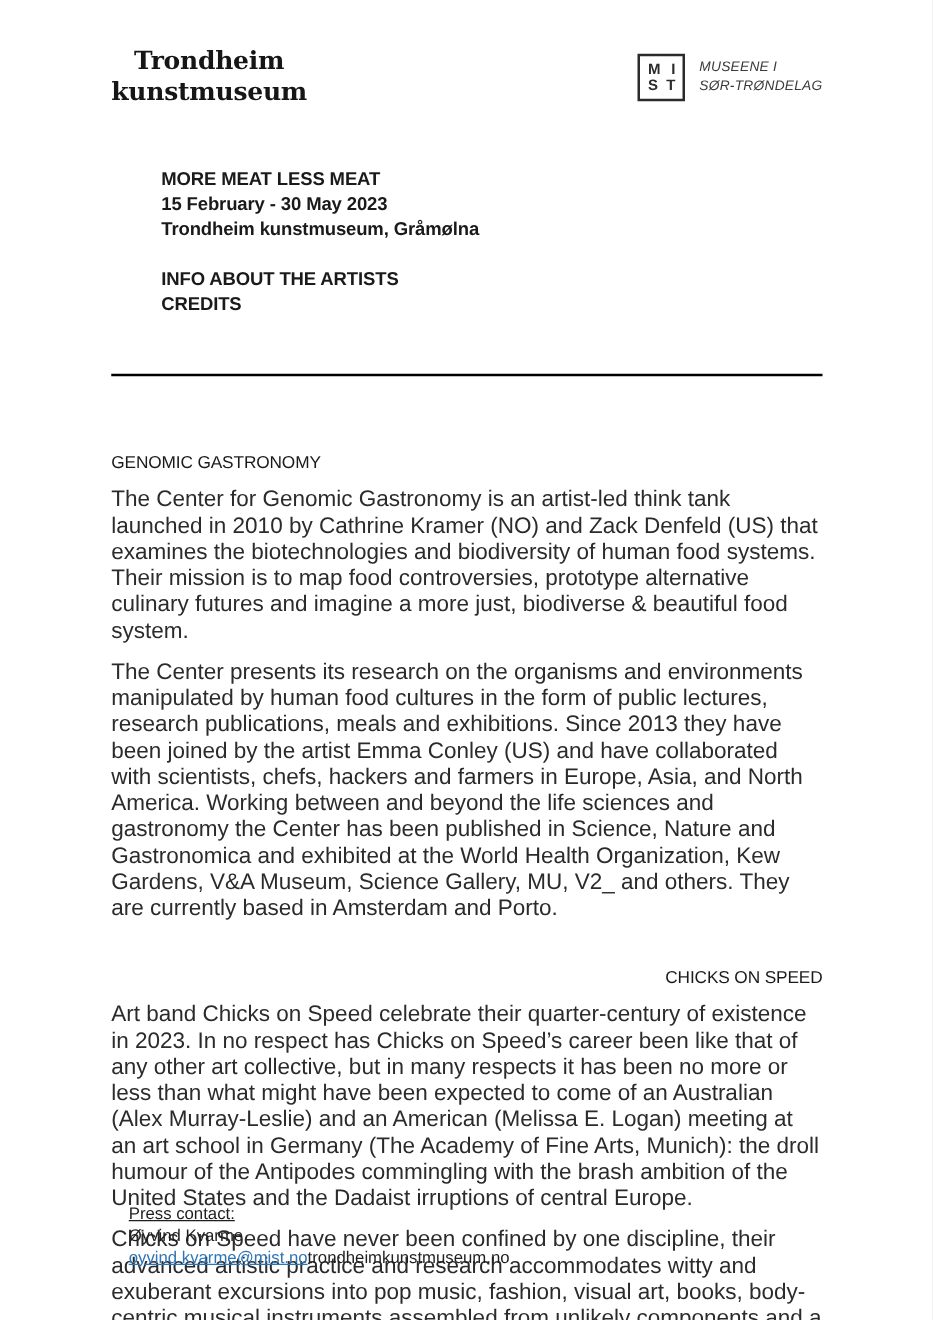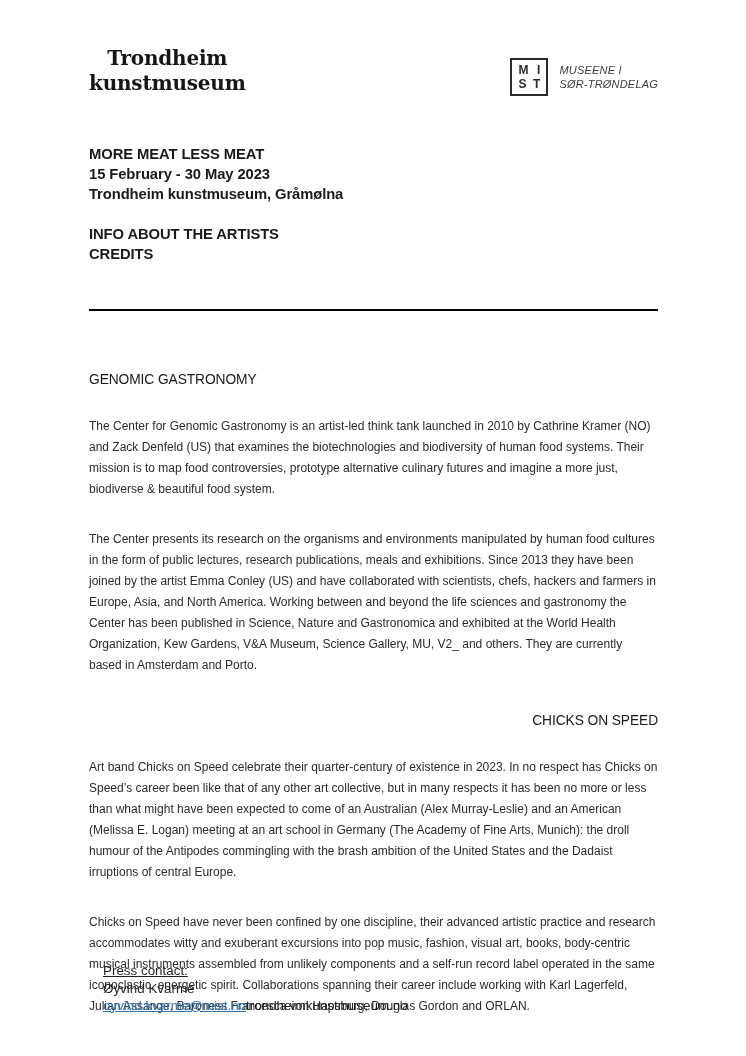--- a/index.html
+++ b/index.html
@@ -13,22 +13,22 @@
     color: #2b2b2b;
     overflow: hidden;
     box-sizing: border-box;
   }
   .content { padding: 0 88px 0 89px; }
 
   
   .header {
     display: flex;
     justify-content: space-between;
-    align-items: flex-end;
-    padding-top: 46px;
+    align-items: center;
+    padding-top: 36px;
   }
   .tkm-logo {
     font-family: "DejaVu Serif", serif;
     font-weight: bold;
     font-size: 20px;
     line-height: 25px;
     text-align: center;
     color: #161616;
     letter-spacing: -0.2px;
   }
@@ -49,39 +49,40 @@
   }
 
   
   .title-block {
     margin-top: 48px;
     font-weight: bold;
     font-size: 14.8px;
     line-height: 20px;
     color: #1a1a1a;
     letter-spacing: -0.1px;
+    margin-left: 40px;
   }
   .title-block .sub-block { margin-top: 20px; }
 
   
   .rule { border: none; border-top: 2px solid #000; margin: 45px 0 0 0; }
 
   
   .section-heading {
     font-weight: normal;
     font-size: 13.8px;
     color: #1a1a1a;
     letter-spacing: -0.1px;
   }
   .section-1 .section-heading { margin-top: 61px; }
   .section-2 .section-heading { margin-top: 37px; text-align: right; }
   .section p {
-    font-size: 12px;
+    font-size: 18px;
     line-height: 21px;
-    margin: 29px 0 0 0;
+    margin: 12px 0 0 0;
     color: #2b2b2b;
   }
 
   
   .footer {
     position: absolute;
     left: 103px; right: 88px; bottom: 42px;
     font-size: 13.4px;
     line-height: 17.2px;
     color: #1f1f1f;

